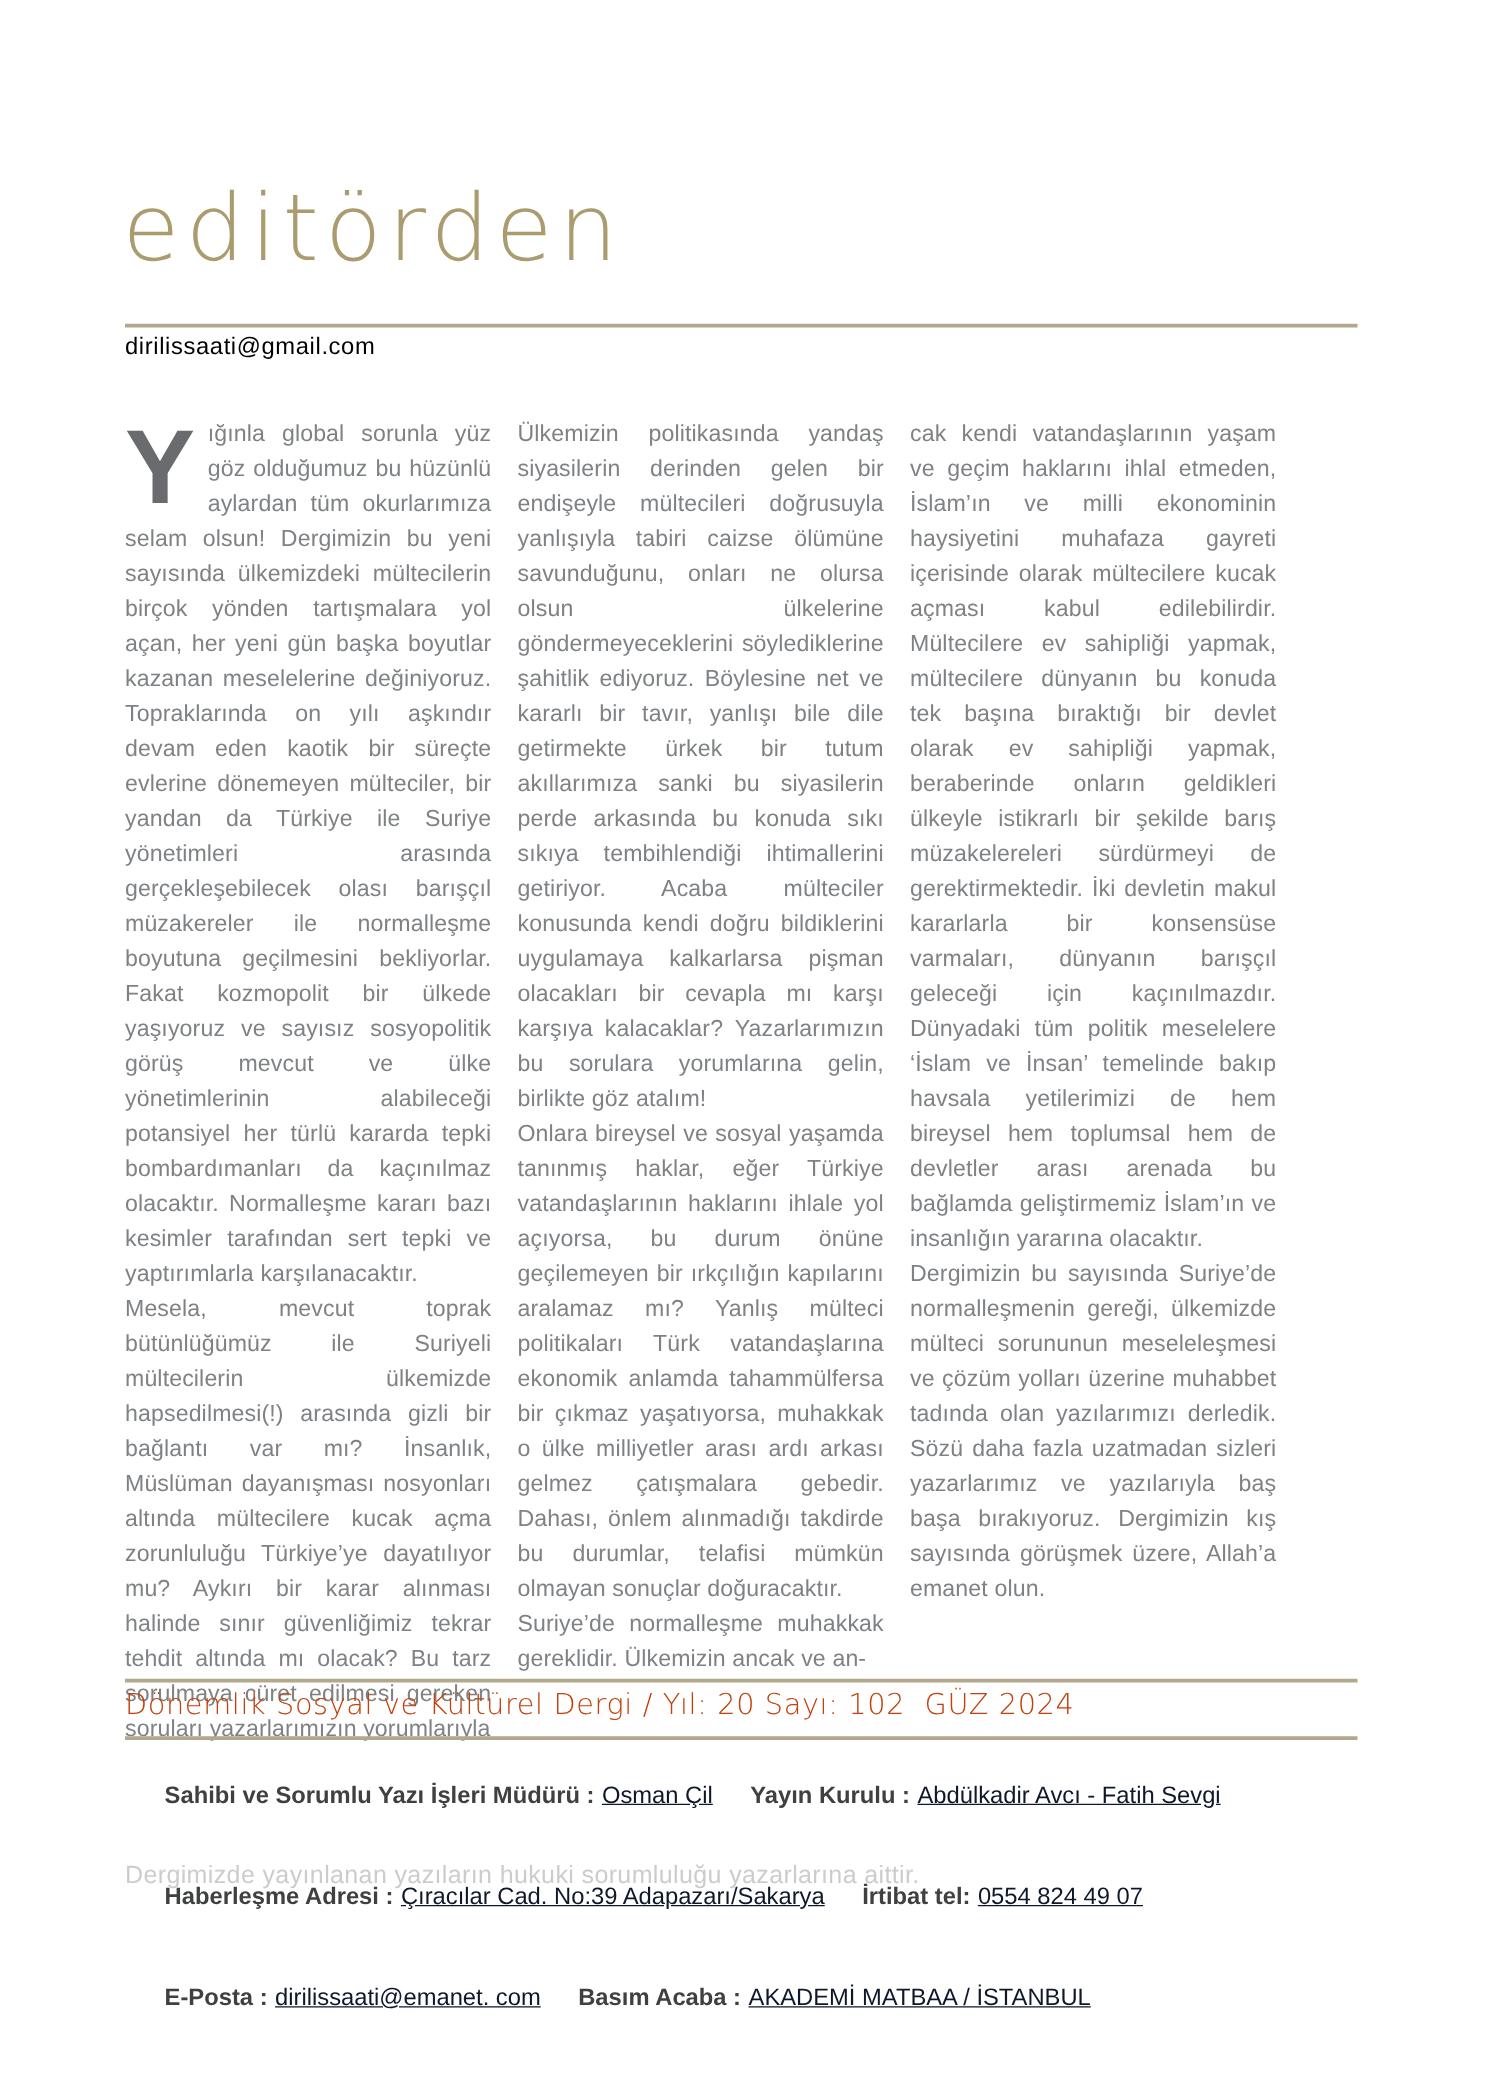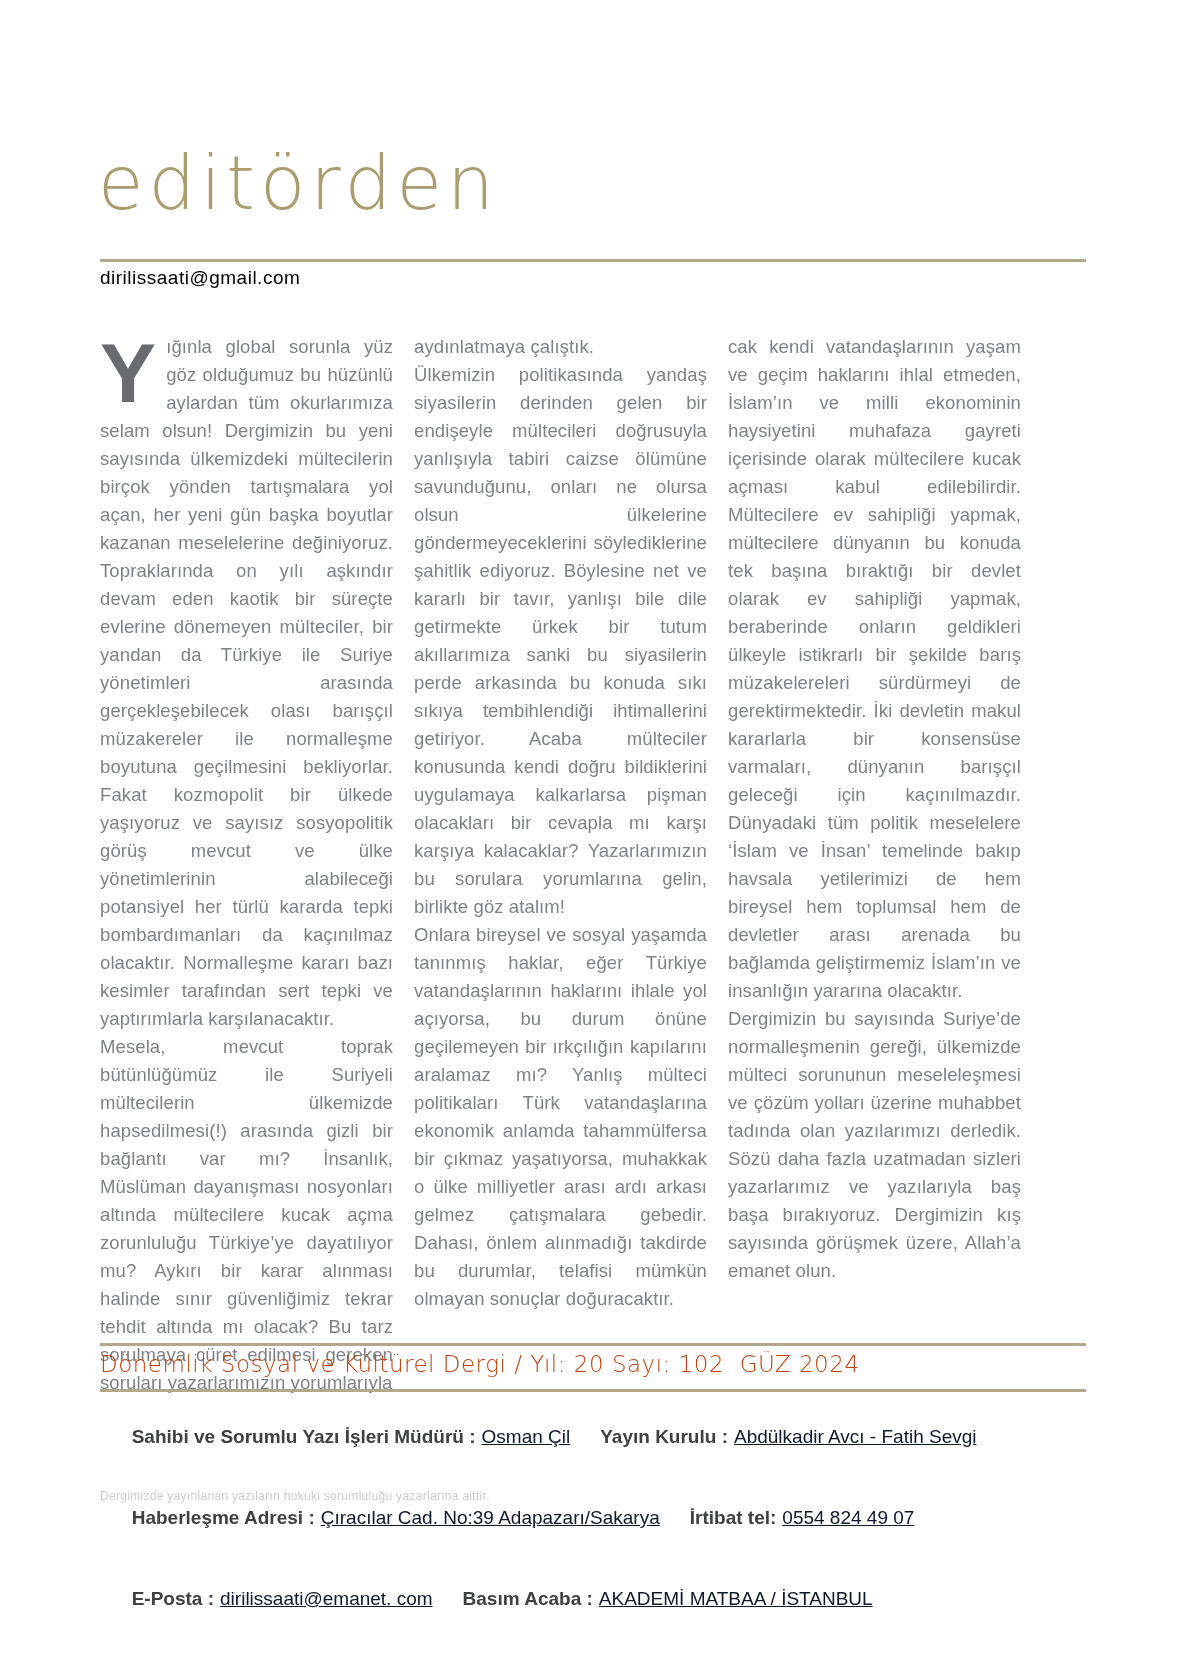--- a/index.html
+++ b/index.html
@@ -103,21 +103,21 @@
     font-weight: 400;
     text-decoration: underline;
   }
   .pair-gap { display: inline-block; width: 30px; }
   .v-gap { display: inline-block; width: 6px; }
   .disclaimer {
     position: absolute;
     left: 100px;
     top: 1489px;
     font-weight: 300;
-    font-size: 12px;
+    font-size: 20px;
     color: #cccccc;
     letter-spacing: 0.3px;
     text-align: right;
   }
 </style>
 </head>
 <body>
 
 <div class="page">
 
@@ -128,23 +128,23 @@
   <div class="email">dirilissaati@gmail.com</div>
 
   <div class="columns">
 
     <div class="col">
       <p><span class="dropcap">Y</span><span>ığınla global sorunla yüz göz olduğumuz bu hüzünlü aylardan tüm okurlarımıza selam olsun! Dergimizin bu yeni sayısında ülkemizdeki mültecilerin birçok yönden tartışmalara yol açan, her yeni gün başka boyutlar kazanan meselelerine değiniyoruz. Topraklarında on yılı aşkındır devam eden kaotik bir süreçte evlerine dönemeyen mülteciler, bir yandan da Türkiye ile Suriye yönetimleri arasında gerçekleşebilecek olası barışçıl müzakereler ile normalleşme boyutuna geçilmesini bekliyorlar. Fakat kozmopolit bir ülkede yaşıyoruz ve sayısız sosyopolitik görüş mevcut ve ülke yönetimlerinin alabileceği potansiyel her türlü kararda tepki bombardımanları da kaçınılmaz olacaktır. Normalleşme kararı bazı kesimler tarafından sert tepki ve yaptırımlarla karşılanacaktır.</span></p>
       <p>Mesela, mevcut toprak bütünlüğümüz ile Suriyeli mültecilerin ülkemizde hapsedilmesi(!) arasında gizli bir bağlantı var mı? İnsanlık, Müslüman dayanışması nosyonları altında mültecilere kucak açma zorunluluğu Türkiye’ye dayatılıyor mu? Aykırı bir karar alınması halinde sınır güvenliğimiz tekrar tehdit altında mı olacak? Bu tarz sorulmaya cüret edilmesi gereken soruları yazarlarımızın yorumlarıyla</p>
     </div>
 
     <div class="col">
-      <p>aydınlatmaya çalıştık.</p>
       <p>Ülkemizin politikasında yandaş siyasilerin derinden gelen bir endişeyle mültecileri doğrusuyla yanlışıyla tabiri caizse ölümüne savunduğunu, onları ne olursa olsun ülkelerine göndermeyeceklerini söylediklerine şahitlik ediyoruz. Böylesine net ve kararlı bir tavır, yanlışı bile dile getirmekte ürkek bir tutum akıllarımıza sanki bu siyasilerin perde arkasında bu konuda sıkı sıkıya tembihlendiği ihtimallerini getiriyor. Acaba mülteciler konusunda kendi doğru bildiklerini uygulamaya kalkarlarsa pişman olacakları bir cevapla mı karşı karşıya kalacaklar? Yazarlarımızın bu sorulara yorumlarına gelin, birlikte göz atalım!</p>
       <p>Onlara bireysel ve sosyal yaşamda tanınmış haklar, eğer Türkiye vatandaşlarının haklarını ihlale yol açıyorsa, bu durum önüne geçilemeyen bir ırkçılığın kapılarını aralamaz mı? Yanlış mülteci politikaları Türk vatandaşlarına ekonomik anlamda tahammülfersa bir çıkmaz yaşatıyorsa, muhakkak o ülke milliyetler arası ardı arkası gelmez çatışmalara gebedir. Dahası, önlem alınmadığı takdirde bu durumlar, telafisi mümkün olmayan sonuçlar doğuracaktır.</p>
+      <p>Suriye’de normalleşme muhakkak gereklidir. Ülkemizin ancak ve an-</p>
     </div>
 
     <div class="col">
       <p>cak kendi vatandaşlarının yaşam ve geçim haklarını ihlal etmeden, İslam’ın ve milli ekonominin haysiyetini muhafaza gayreti içerisinde olarak mültecilere kucak açması kabul edilebilirdir. Mültecilere ev sahipliği yapmak, mültecilere dünyanın bu konuda tek başına bıraktığı bir devlet olarak ev sahipliği yapmak, beraberinde onların geldikleri ülkeyle istikrarlı bir şekilde barış müzakelereleri sürdürmeyi de gerektirmektedir. İki devletin makul kararlarla bir konsensüse varmaları, dünyanın barışçıl geleceği için kaçınılmazdır. Dünyadaki tüm politik meselelere ‘İslam ve İnsan’ temelinde bakıp havsala yetilerimizi de hem bireysel hem toplumsal hem de devletler arası arenada bu bağlamda geliştirmemiz İslam’ın ve insanlığın yararına olacaktır.</p>
       <p>Dergimizin bu sayısında Suriye’de normalleşmenin gereği, ülkemizde mülteci sorununun meseleleşmesi ve çözüm yolları üzerine muhabbet tadında olan yazılarımızı derledik. Sözü daha fazla uzatmadan sizleri yazarlarımız ve yazılarıyla baş başa bırakıyoruz. Dergimizin kış sayısında görüşmek üzere, Allah’a emanet olun.</p>
     </div>
 
   </div>
 
   <div class="rule rule-footer-top"></div>

